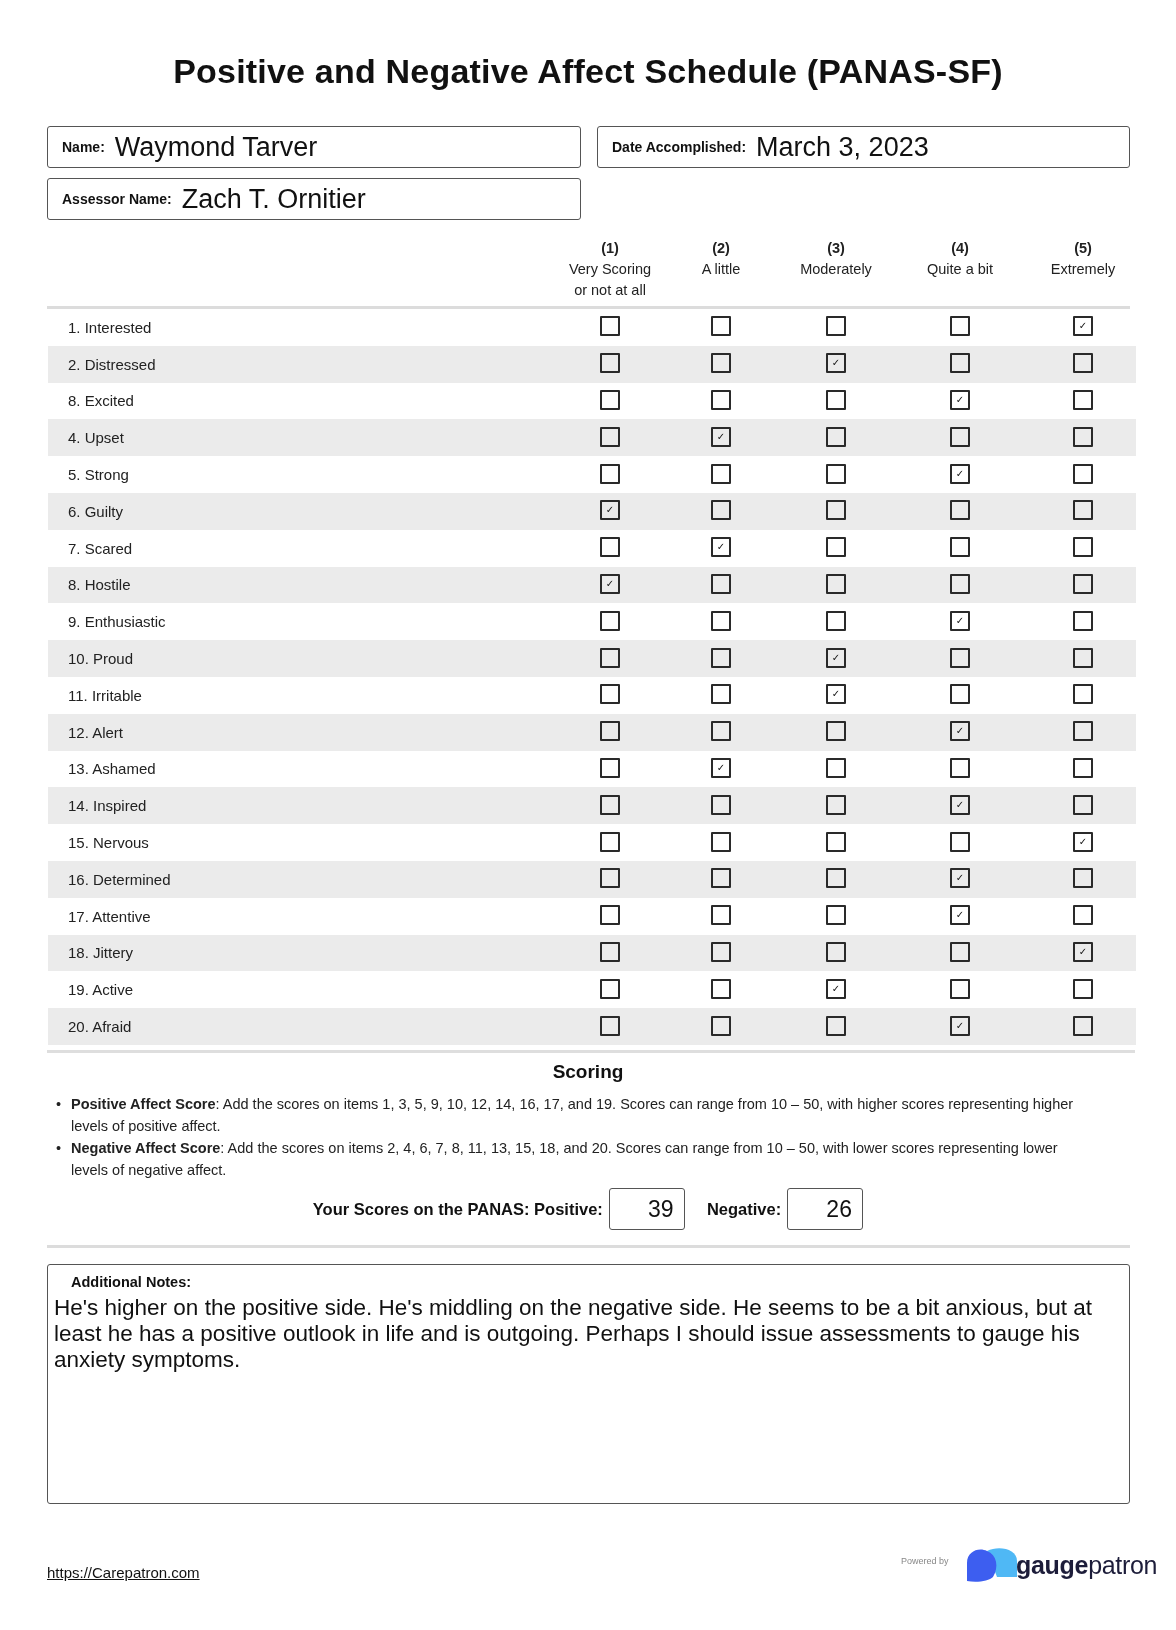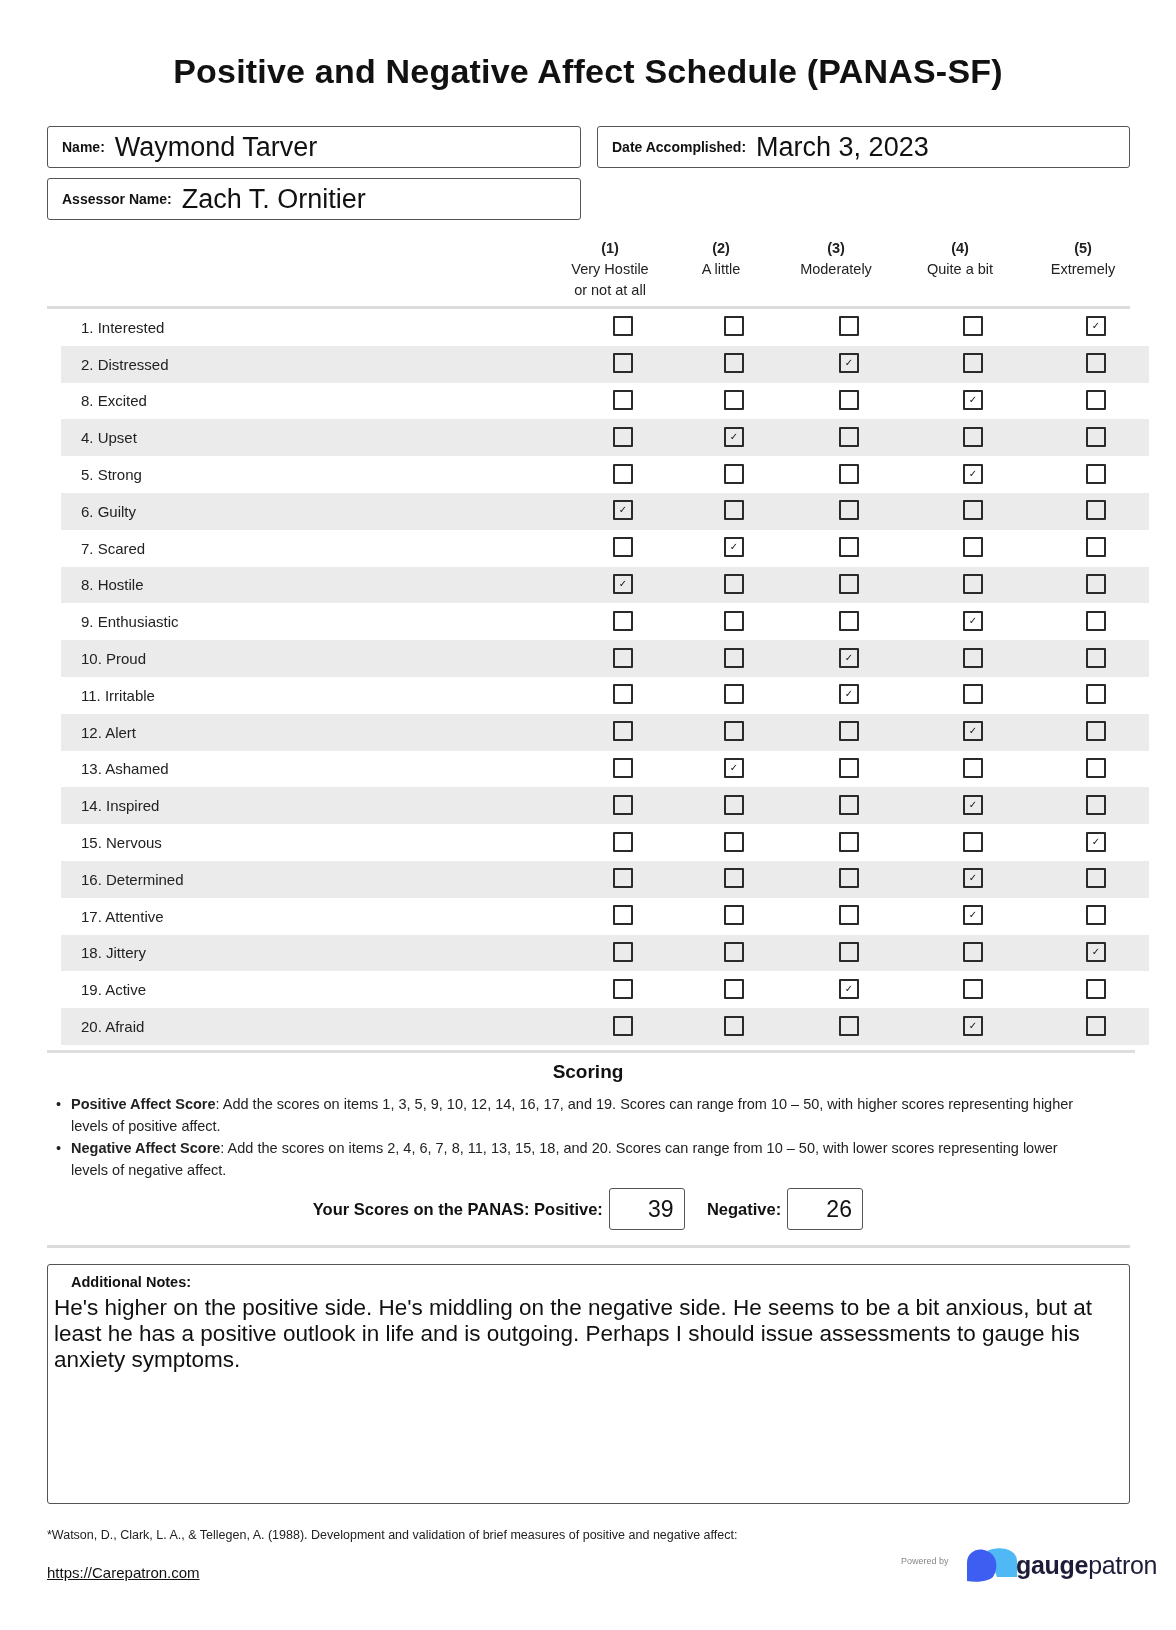--- a/index.html
+++ b/index.html
@@ -4,21 +4,21 @@
 <style>
   html, body { margin:0; padding:0; background:#ffffff; }
   body { width:1176px; height:1630px; position:relative; font-family:"Liberation Sans", sans-serif; color:#111; overflow:hidden; }
   .title { position:absolute; top:52px; left:0; width:1176px; text-align:center; font-size:34px; font-weight:bold; letter-spacing:0.2px; }
   .field { position:absolute; border:1.5px solid #555; border-radius:3px; height:42px; box-sizing:border-box; display:flex; align-items:center; padding-left:14px; background:#fff; }
   .field .lbl { font-size:14px; font-weight:bold; margin-right:10px;text-align:right; }
   .field .val { font-size:27px; }
   .colhdr { position:absolute; top:238px; width:130px; text-align:center; font-size:14.5px; line-height:21px; color:#222; }
   .colhdr .num { font-weight:bold; }
   .hdr-rule { position:absolute; left:47px; width:1083px; top:306px; height:3px; background:#dcdcdc; }
-  .rows { position:absolute; left:61px; top:309px; width:1088px; }
+  .rows { position:absolute; left:48px; top:309px; width:1088px; }
   .row { height:36.8px; position:relative; display:flex; align-items:center; }
   .row.alt { background:#ebebeb; }
   .row .item { position:absolute; left:20px; font-size:15px; color:#222; }
   .cb { position:absolute; top:50%; width:20px; height:20px; margin-top:-11px; margin-left:-11px; border:2.5px solid #2a2a2a; border-radius:1px; box-sizing:border-box; background:transparent; display:flex; align-items:center; justify-content:center; font-size:10px; line-height:1; color:#111; }
   .bottom-rule { position:absolute; left:47px; width:1088px; top:1050px; height:3px; background:#dedede; }
   .scoring-title { position:absolute; top:1061px; left:0; width:1176px; text-align:center; font-size:19px; font-weight:bold; }
   .bullets { position:absolute; left:56px; top:1093px; width:1040px; font-size:14.5px; line-height:22px; color:#222; }
   .bullet { position:relative; padding-left:15px; }
   .bullet::before { content:"•"; position:absolute; left:0; top:0; }
   .bullet b { font-weight:bold; }
@@ -49,21 +49,21 @@
   <span class="val">March 3, 2023</span>
 </div>
 <div class="field" style="left:47px; top:178px; width:534px;">
   <span class="lbl">Assessor Name:</span>
   <span class="val">Zach T. Ornitier</span>
 </div>
 
 <div id="colhdrs">
     <div class="colhdr" style="left: 545px;">
       <div class="num">(1)</div>
-      <div>Very Hostile</div>
+      <div>Very Scoring</div>
       <div>or not at all</div>
     </div>
     <div class="colhdr" style="left: 656px;">
       <div class="num">(2)</div>
       <div>A little</div>
     </div>
     <div class="colhdr" style="left: 771px;">
       <div class="num">(3)</div>
       <div>Moderately</div>
     </div>
@@ -296,21 +296,20 @@
   <div class="scorebox">26</div>
 </div>
 <div class="score-rule"></div>
 
 <div class="notes">
   <div class="lbl">Additional Notes:</div>
   <div class="txt">He's higher on the positive side. He's middling on the negative side. He seems to be a bit anxious, but at least he has a positive outlook in life and is outgoing. Perhaps I should issue assessments to gauge his anxiety symptoms.</div>
 </div>
 
 <div class="ref">
-  <div>*Watson, D., Clark, L. A., &amp; Tellegen, A. (1988). Development and validation of brief measures of positive and negative affect:</div>
 </div>
 <div class="link">https://Carepatron.com</div>
 
 <div class="powered">Powered by</div>
 <svg class="logo" viewBox="0 0 54 36">
   <path d="M24 4 C36 -2 54 2 54 14 L54 30 L34 30 Z" fill="#4fb8f5"></path>
   <path d="M4 34 L4 16 C4 4 16 0 24 4 C34 8 36 20 30 30 C26 34 14 36 4 34 Z" fill="#3d5ef0"></path>
 </svg>
 <div class="brand"><b>gauge</b><span>patron</span></div>
 

